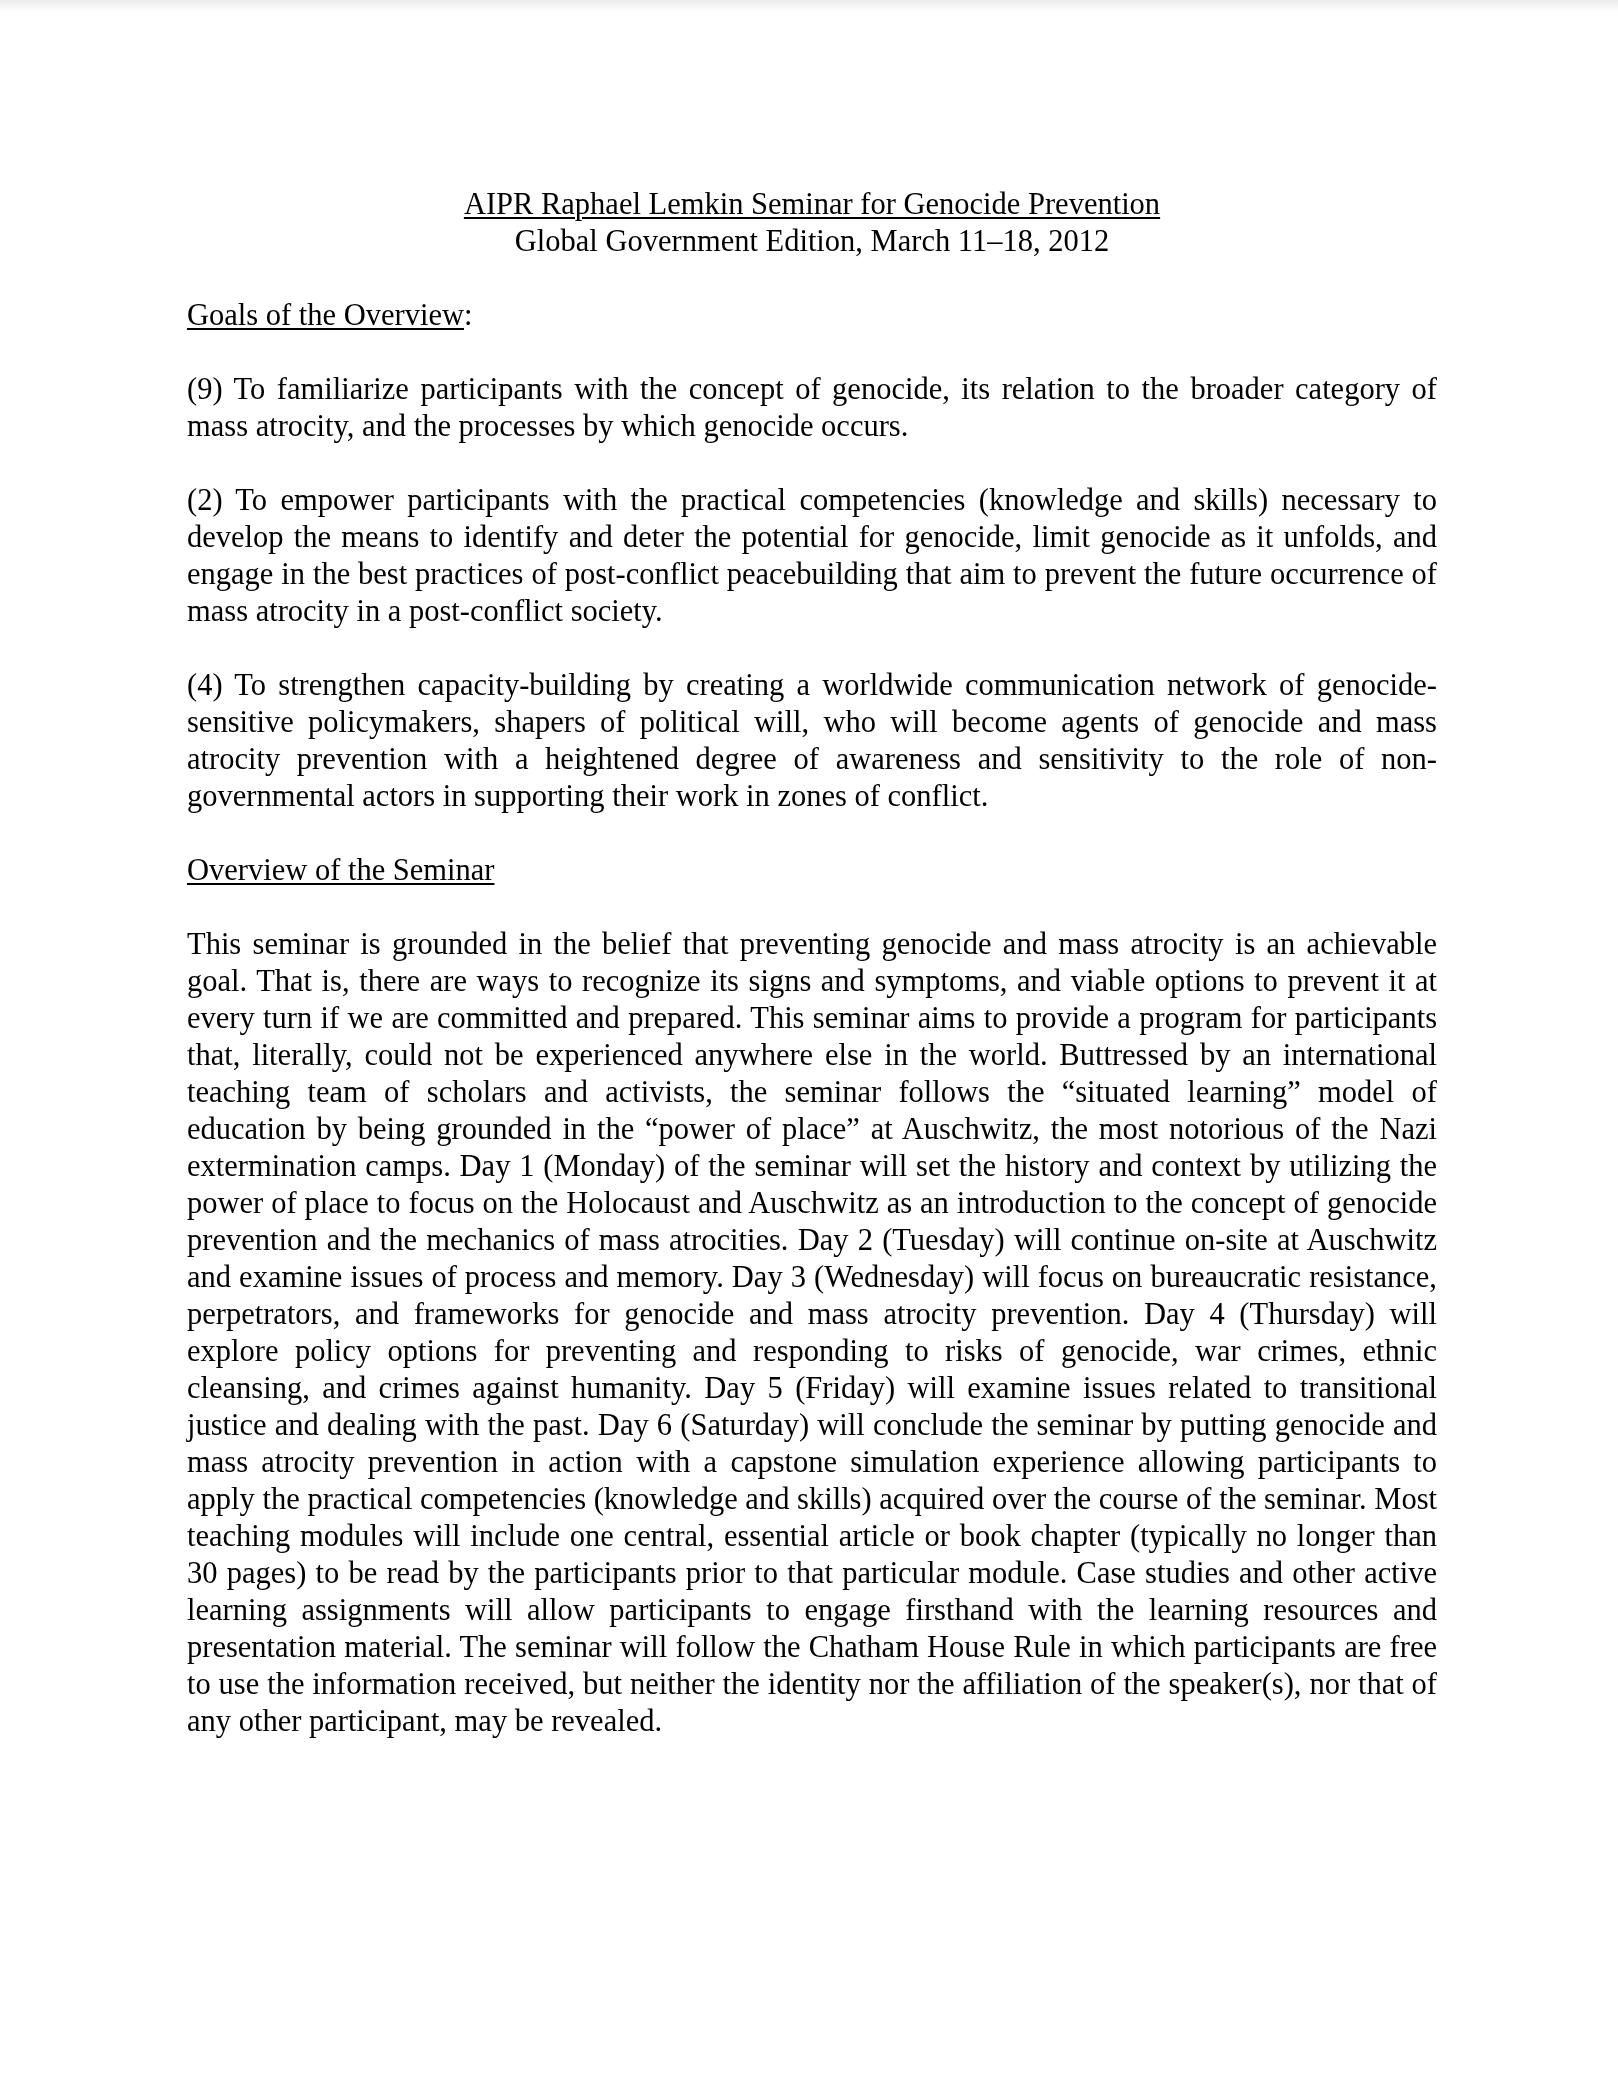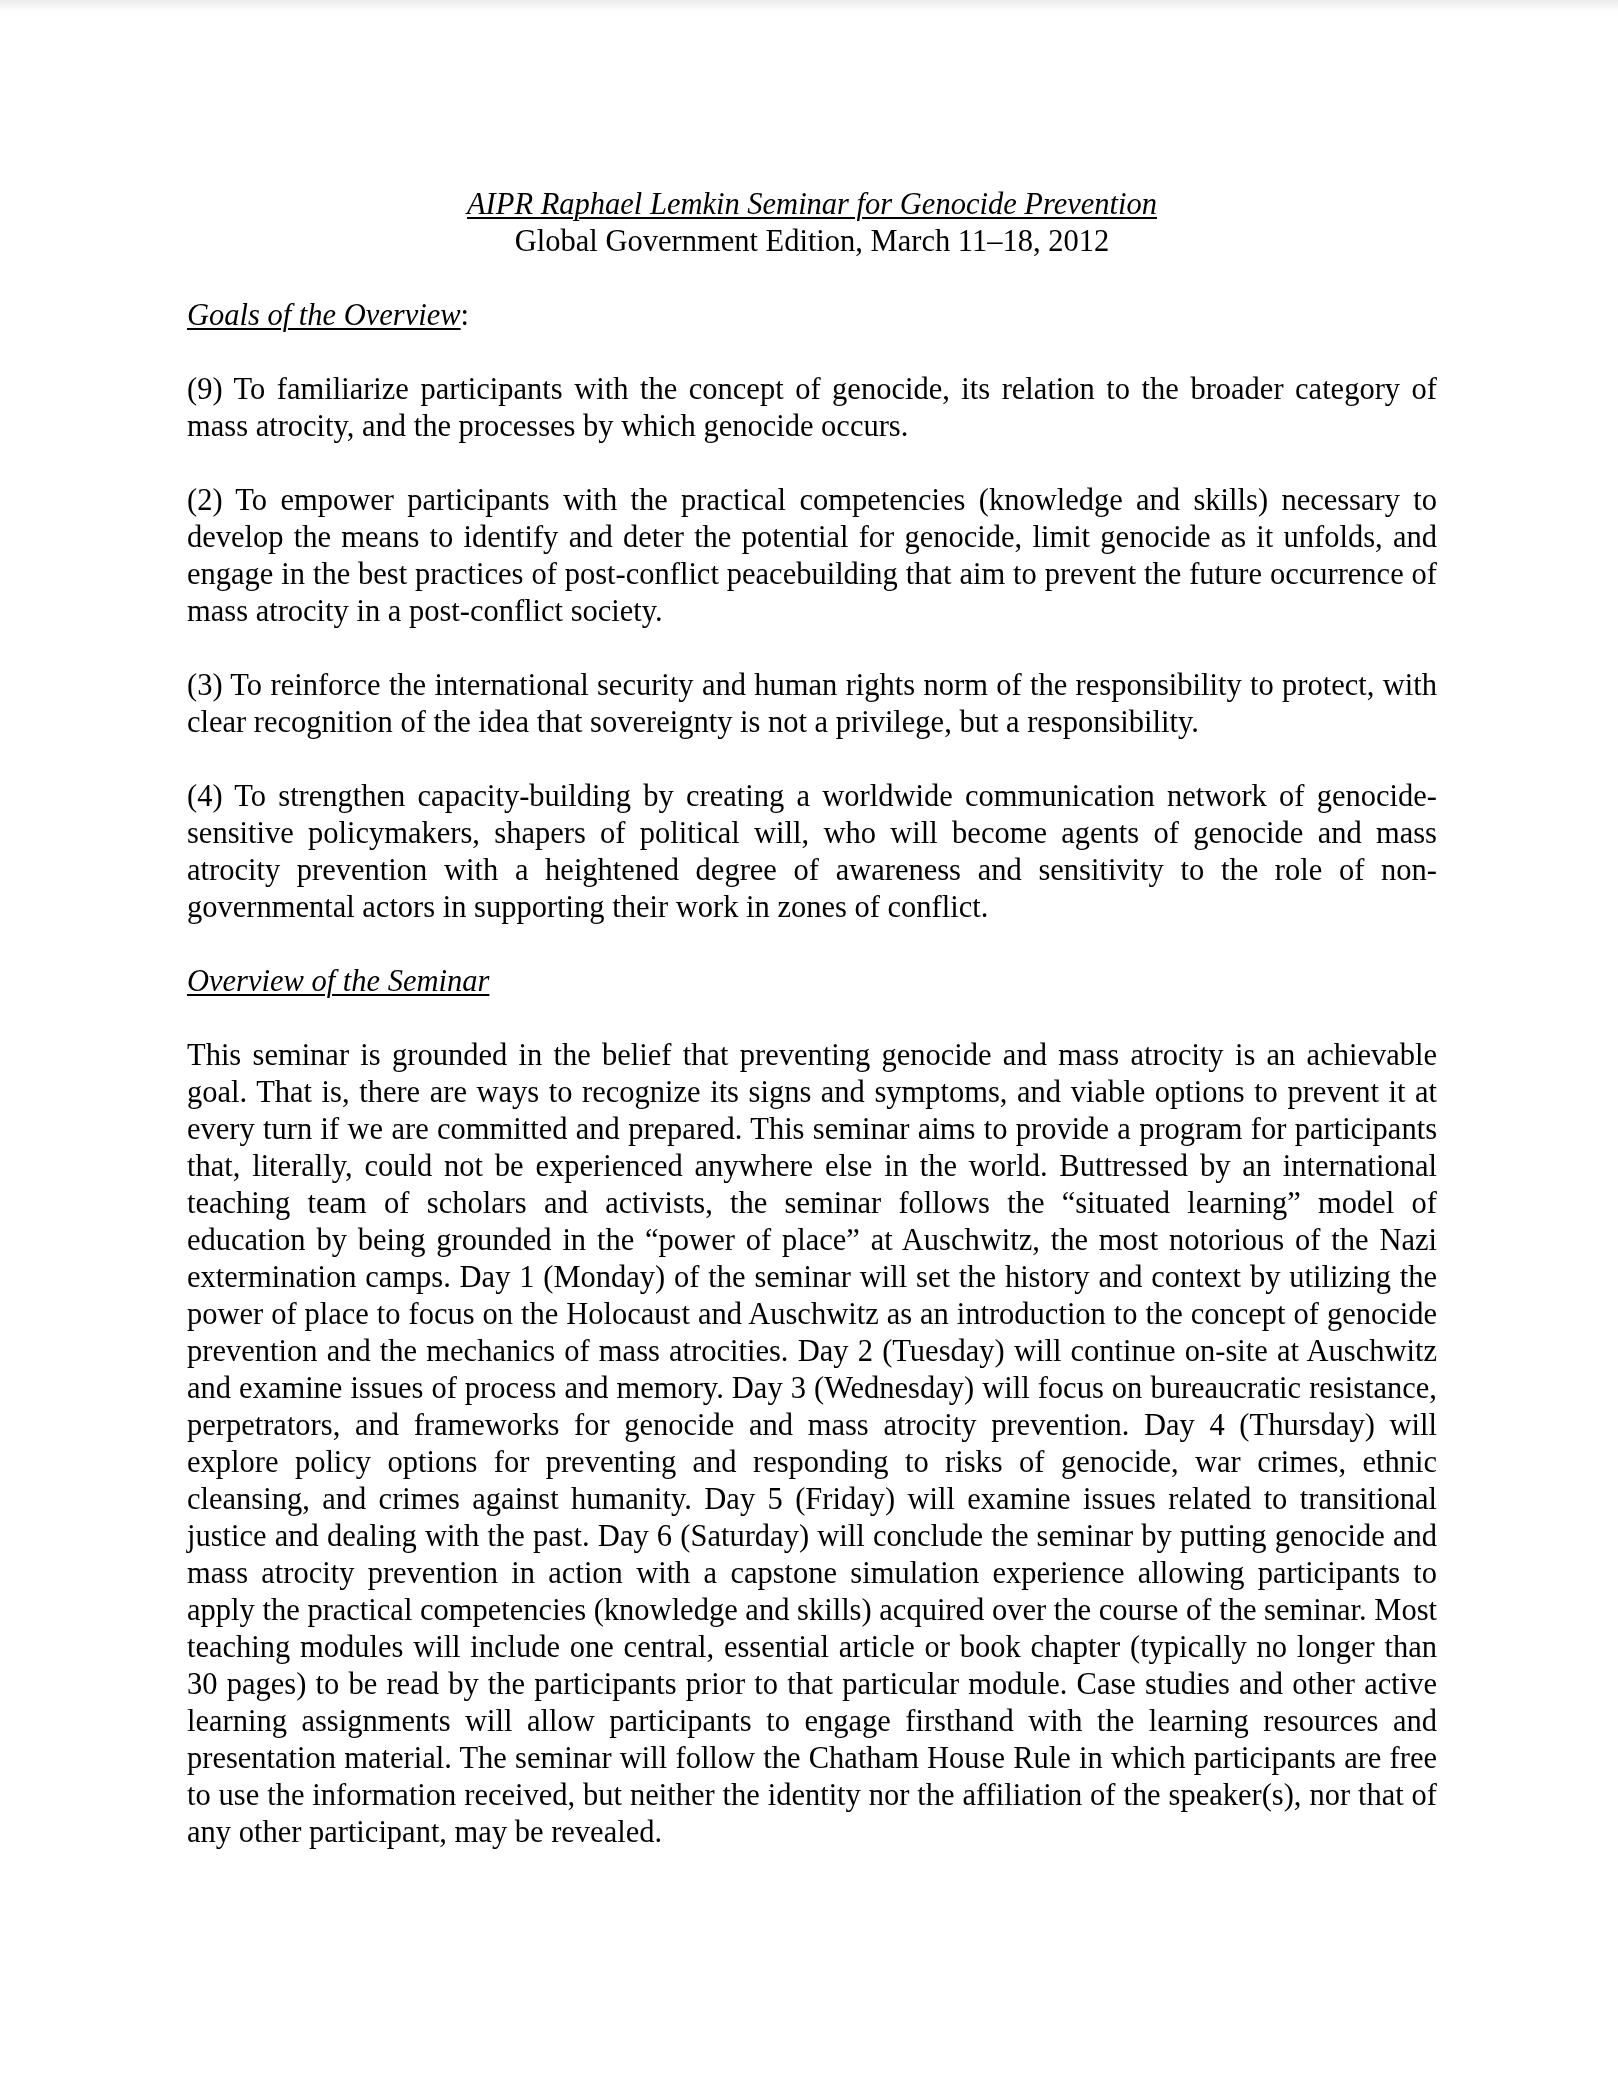--- a/index.html
+++ b/index.html
@@ -27,21 +27,21 @@
       left: 187px;
       top: 186px;
       width: 1250px;
       font-size: 30.5px;
       line-height: 37px;
     }
     .title-block {
       text-align: center;
       line-height: 37px;
     }
-    .u { text-decoration: underline; text-underline-offset: 3px; text-decoration-thickness: 2px; font-style: italic; }
+    .u { text-decoration: underline; text-underline-offset: 3px; text-decoration-thickness: 2px; }
     .section-heading {
       margin-top: 37px;
     }
     p {
       margin: 0;
       text-align: justify;
     }
     .goal { margin-top: 37px; }
     .overview-heading { margin-top: 37px; }
     .overview-body { margin-top: 37px; }
@@ -55,19 +55,18 @@
 <div class="page">
   <div class="title-block">
     <div><span class="u">AIPR Raphael Lemkin Seminar for Genocide Prevention</span></div>
     <div>Global Government Edition, March 11–18, 2012</div>
   </div>
 
   <div class="section-heading"><span class="u">Goals of the Overview</span><span>:</span></div>
 
   <p class="goal">(9) To familiarize participants with the concept of genocide, its relation to the broader category of mass atrocity, and the processes by which genocide occurs.</p>
   <p class="goal">(2) To empower participants with the practical competencies (knowledge and skills) necessary to develop the means to identify and deter the potential for genocide, limit genocide as it unfolds, and engage in the best practices of post-conflict peacebuilding that aim to prevent the future occurrence of mass atrocity in a post-conflict society.</p>
-  <p class="goal">(3) To reinforce the international security and human rights norm of the responsibility to protect, with clear recognition of the idea that sovereignty is not a privilege, but a responsibility.</p>
   <p class="goal">(4) To strengthen capacity-building by creating a worldwide communication network of genocide-sensitive policymakers, shapers of political will, who will become agents of genocide and mass atrocity prevention with a heightened degree of awareness and sensitivity to the role of non-governmental actors in supporting their work in zones of conflict.</p>
 
   <div class="overview-heading"><span class="u">Overview of the Seminar</span></div>
 
   <p class="overview-body"><span>This seminar is grounded in the belief that preventing genocide and mass atrocity is an achievable goal. That is, there are ways to recognize its signs and symptoms, and viable options to prevent it at every turn if we are committed and prepared. This seminar aims to provide a program for participants that, literally, could not be experienced anywhere else in the world. Buttressed by an international teaching team of scholars and activists, the seminar follows the “situated learning” model of education by being grounded in the “power of place” at Auschwitz, the most notorious of the Nazi extermination camps. Day 1 (Monday) of the seminar will set the </span><b>history and context</b><span> by utilizing the power of place to focus on the Holocaust and Auschwitz as an introduction to the concept of genocide prevention and the mechanics of mass atrocities. Day 2 (Tuesday) will continue on-site at Auschwitz and examine issues of </span><b>process and memory.</b><span> Day 3 (Wednesday) will focus on </span><b>bureaucratic resistance, perpetrators, and frameworks for genocide and mass atrocity prevention.</b><span> Day 4 (Thursday) will explore </span><b>policy options</b><span> for preventing and responding to risks of genocide, war crimes, ethnic cleansing, and crimes against humanity. Day 5 (Friday) will examine issues related to </span><b>transitional justice and dealing with the past.</b><span> Day 6 (Saturday) will conclude the seminar by putting </span><b>genocide and mass atrocity prevention in action</b><span> with a capstone simulation experience allowing participants to apply the practical competencies (knowledge and skills) acquired over the course of the seminar. Most teaching modules will include one central, essential article or book chapter (typically no longer than 30 pages) to be read by the participants prior to that particular module. Case studies and other active learning assignments will allow participants to engage firsthand with the learning resources and presentation material. The seminar will follow the Chatham House Rule in which participants are free to use the information received, but neither the identity nor the affiliation of the speaker(s), nor that of any other participant, may be revealed.</span></p>
 </div>
 
 </body></html>

